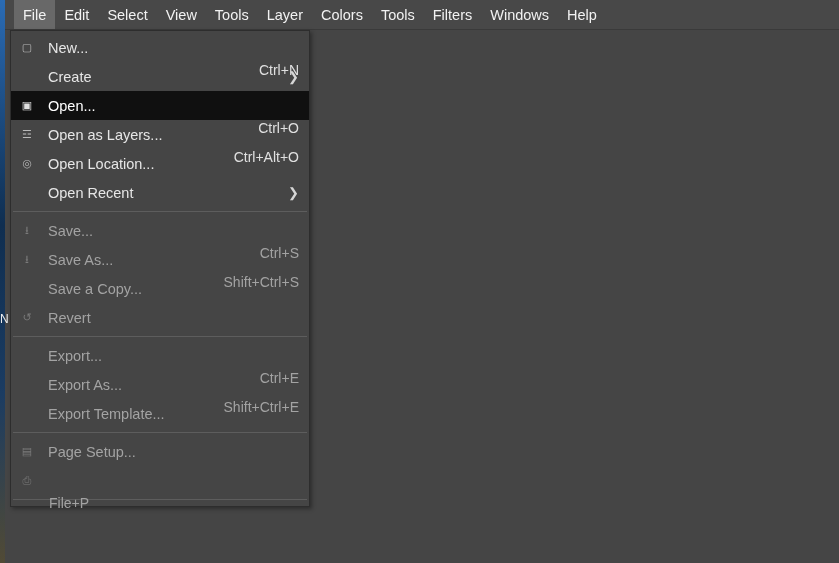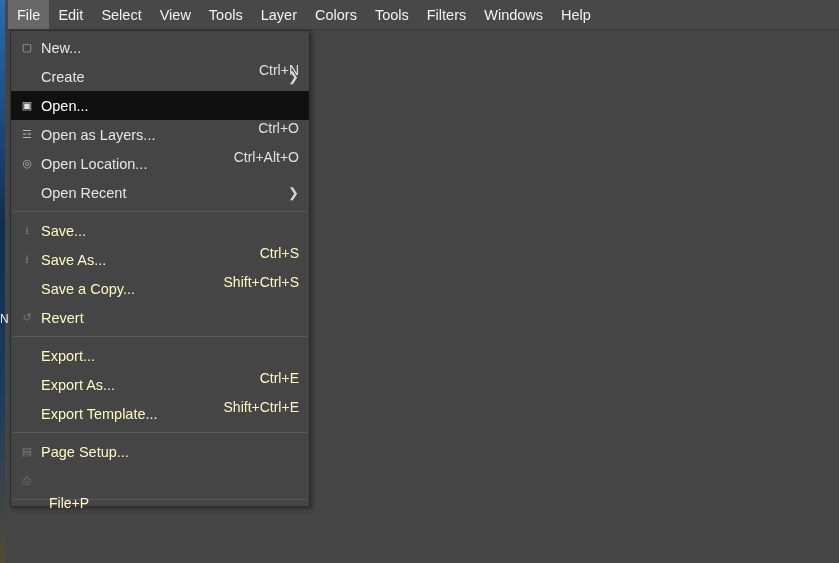--- a/index.html
+++ b/index.html
@@ -29,21 +29,21 @@
   }
 
   
   .menubar {
     position: absolute;
     left: 5px; right: 0; top: 0;
     height: 30px;
     background: #484848;
     display: flex;
     align-items: stretch;
-    padding-left: 3px;
+    padding-left: 9px;
     border-bottom: 1px solid #3a3a3a;
   }
   .menu-item {
     display: flex;
     align-items: center;
     padding: 0 9px;
     font-size: 14.5px;
     color: #f2f2f2;
     cursor: default;
   }
@@ -68,32 +68,32 @@
     height: 29px;
     padding: 0 10px 0 6px;
     color: #e6e6e6;
     font-size: 14.5px;
   }
   .dd-row.hover {
     background: #101010;
     color: #ffffff;
   }
   .dd-row.disabled .dd-label,
-  .dd-row.disabled .dd-shortcut { color: #fef9c3; }
+  .dd-row.disabled .dd-shortcut { color: #a3a3a3; }
   .dd-icon {
     width: 20px;
     display: flex;
     align-items: center;
     justify-content: center;
     color: #b9b9b9;
     font-size: 11px;
   }
   .dd-row.hover .dd-icon { color: #e0e0e0; }
   .dd-row.disabled .dd-icon { color: #7a7a7a; }
-  .dd-label { flex: 1; padding-left: 4px; }
+  .dd-label { flex: 1; padding-left: 4px; margin-left: 7px; }
   .dd-shortcut {
     color: #e0e0e0;
     font-size: 14px;
     padding-left: 12px;
     white-space: nowrap;
     margin-top: 45px;
   }
   .dd-sub {
     color: #d6d6d6;
     font-size: 13px;

